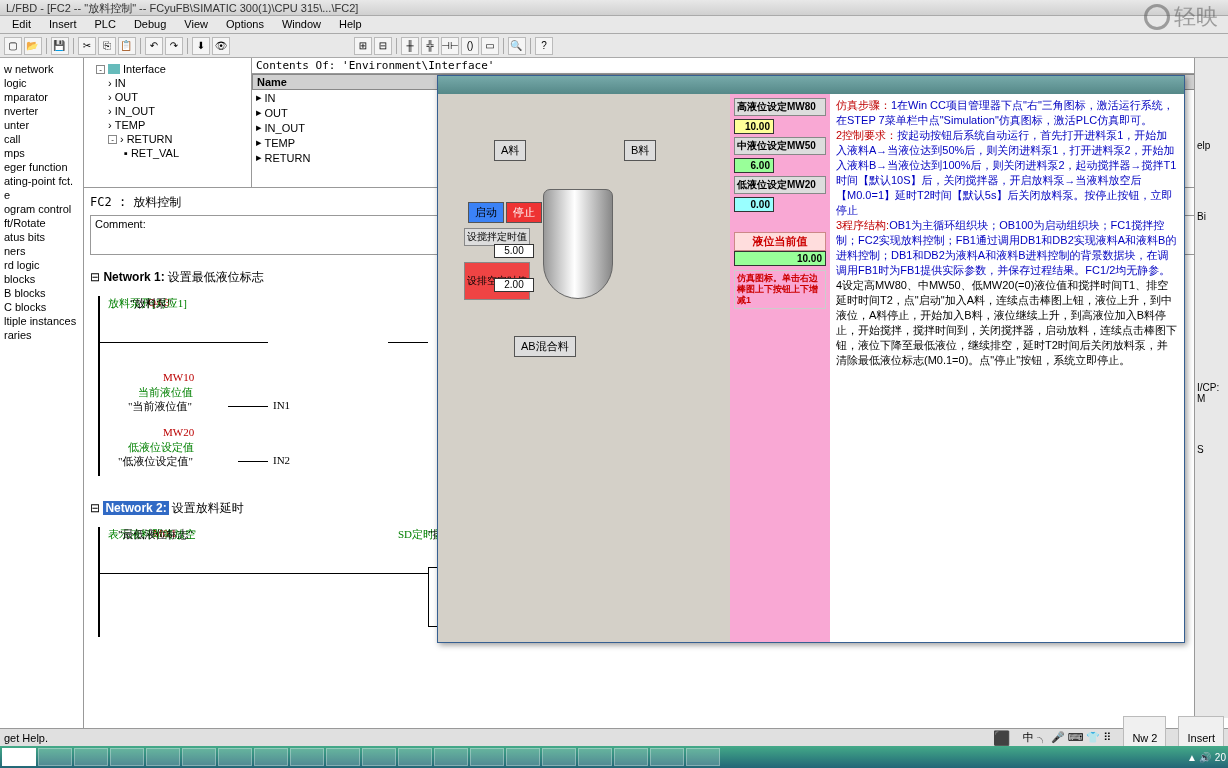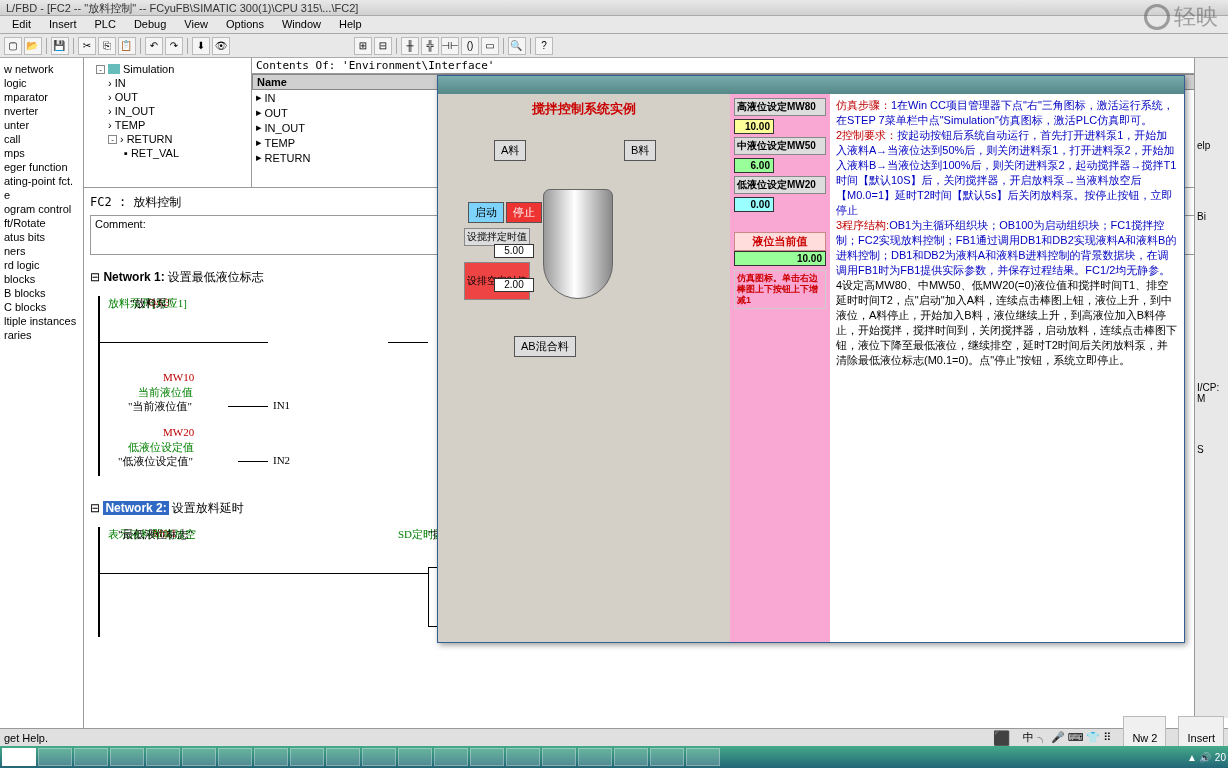--- a/index.html
+++ b/index.html
@@ -35,21 +35,21 @@
 .label { position: absolute; font-size: 11px; font-family: SimSun; }
 .lbl-green { color: #008000; }
 .lbl-red { color: #b00; }
 .block { position: absolute; border: 1px solid #000; background: #fff; font-size: 10px; text-align: center; }
 .sim-window { position: absolute; left: 437px; top: 75px; width: 748px; height: 568px; background: #d4d0c8; border: 1px solid #365f91; box-shadow: 2px 2px 6px rgba(0,0,0,0.4); }
 .sim-titlebar { height: 18px; background: linear-gradient(#7aa,#588); }
 .sim-body { display: flex; height: 548px; }
 .sim-left { width: 292px; background: #d4d0c8; position: relative; padding: 6px; }
 .sim-title-red { text-align: center; color: #c00; font-size: 13px; font-weight: bold; margin-bottom: 10px; }
 .sim-btn { position: absolute; border: 1px solid #555; font-size: 11px; padding: 2px 6px; text-align: center; }
-.btn-green { background: #7dd3fc; color: #000; font-family: Liberation Mono, monospace; }
+.btn-green { background: #3b82f6; color: #000; font-family: Liberation Mono, monospace; }
 .btn-red { background: #e33; color: #fff; }
 .btn-gray { background: #ddd; }
 .tank { position: absolute; left: 105px; top: 95px; width: 70px; height: 110px; background: linear-gradient(90deg,#999 0%,#ddd 30%,#fff 45%,#ddd 60%,#888 100%); border-radius: 8px 8px 40px 40px; border: 1px solid #666; }
 .val-box { position: absolute; width: 40px; height: 14px; border: 1px solid #333; background: #fff; font-size: 10px; text-align: center; }
 .sim-mid { width: 100px; background: #f9a8d4; padding: 4px; font-weight: bold; }
 .lvl-row { display: flex; align-items: center; margin-bottom: 3px; font-size: 10px; }
 .lvl-lbl { flex: 1; background: #ddd; border: 1px solid #888; padding: 1px 2px; }
 .lvl-val { width: 40px; border: 1px solid #333; text-align: right; padding: 1px 3px; }
 .yel { background: #ff9; } .grn { background: #9f9; } .cyn { background: #9ff; }
 .cur-hdr { background: #fdd; color: #c00; text-align: center; border: 1px solid #c88; padding: 1px; margin-top: 20px; font-size: 11px; }
@@ -137,21 +137,21 @@
     <div>ltiple instances</div>
     <div>raries</div>
   </div>
 
   <div style="display:flex;flex-direction:column;flex:1">
     <div style="display:flex;height:130px;border-bottom:1px solid #999">
       <div class="tree-pane">
         <div class="node">
             <span class="exp">-</span>
             <span class="ico"></span>
-            <span>Simulation</span>
+            <span>Interface</span>
           </div>
         <div class="node l1">
             <span>›</span>
             <span>IN</span>
           </div>
         <div class="node l1">
             <span>›</span>
             <span>OUT</span>
           </div>
         <div class="node l1">
@@ -250,21 +250,20 @@
   <div style="margin-top:80px">elp</div>
   <div style="margin-top:60px">Bi</div>
   <div style="margin-top:160px">I/CP:  M</div>
   <div style="margin-top:40px">S</div>
 </div>
 
 <div class="sim-window">
   <div class="sim-titlebar"></div>
   <div class="sim-body">
     <div class="sim-left">
-      <div class="sim-title-red">搅拌控制系统实例</div>
       <div class="sim-btn btn-gray" style="left:56px;top:46px">A料</div>
       <div class="sim-btn btn-gray" style="left:186px;top:46px">B料</div>
       <div class="sim-btn btn-green" style="left:30px;top:108px">启动</div>
       <div class="sim-btn btn-red" style="left:68px;top:108px">停止</div>
       <div class="tank"></div>
       <div style="position:absolute;left:26px;top:134px;font-size:10px;background:#ddd;border:1px solid #888;padding:1px 2px">设搅拌定时值</div>
       <div class="val-box" style="left:56px;top:150px">5.00</div>
       <div style="position:absolute;left:26px;top:168px;font-size:10px;background:#ef4444;border:1px solid #888;padding:11px 2px">设排空定时值</div>
       <div class="val-box" style="left:56px;top:184px">2.00</div>
       <div class="sim-btn btn-gray" style="left:76px;top:242px">AB混合料</div>

